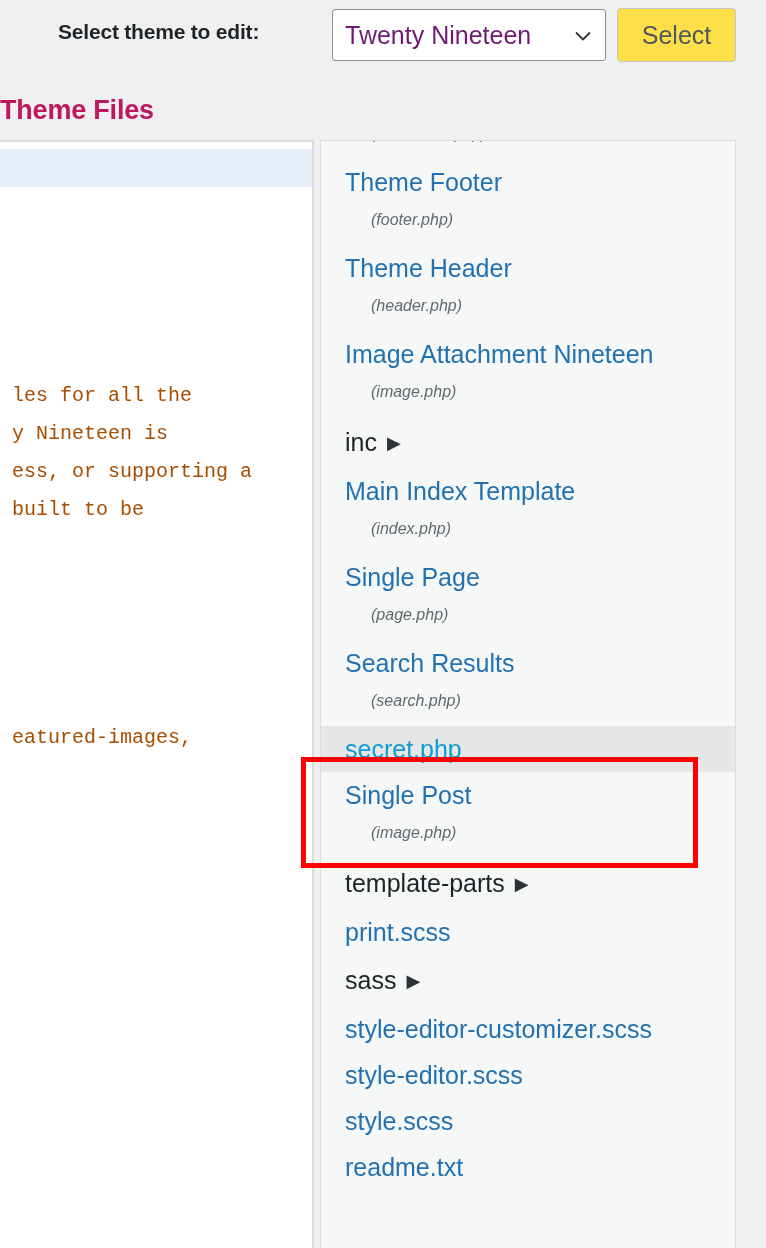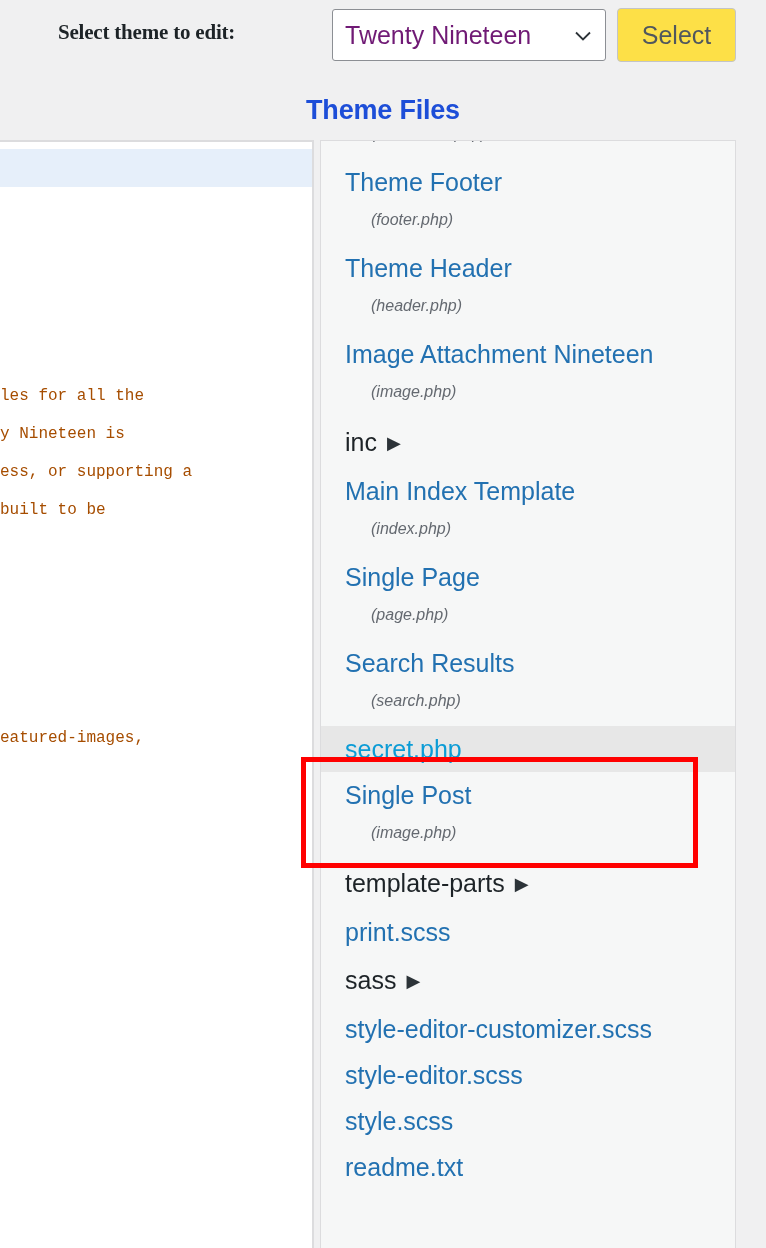--- a/index.html
+++ b/index.html
@@ -25,21 +25,20 @@
   }
   #theme-select-label {
     position: absolute;
     left: 58px;
     top: 20px;
     font-size: 21px;
     font-weight: bold;
     color: #1d2327;
     letter-spacing: -0.2px;
     white-space: nowrap;
-    font-family: Liberation Serif, serif;
   }
   #theme-select-wrap {
     position: absolute;
     left: 332px;
     top: 9px;
     width: 274px;
     height: 52px;
     background: #ffffff;
     border: 1px solid #8c8f94;
     border-radius: 3px;
@@ -80,24 +79,24 @@
     line-height: 52px;
     text-align: center;
   }
 
   
   #theme-files-heading {
     position: absolute;
     left: 0;
     top: 95px;
     width: 766px;
-    text-align: center;
+    text-align: left;
     font-size: 27px;
     font-weight: bold;
-    color: #1d4ed8;
+    color: #be185d;
     letter-spacing: -0.2px;
   }
 
   
   #editor-area {
     position: absolute;
     left: 0;
     top: 140px;
     width: 766px;
     height: 1108px;
@@ -124,24 +123,25 @@
     width: 312px;
     height: 38px;
     background: #e6effa;
   }
   #code-lines {
     position: absolute;
     left: 0;
     top: 7px;
     width: 340px;
     font-family: "Liberation Mono", monospace;
-    font-size: 16px;
+    font-size: 20px;
     line-height: 38px;
     color: #b34b00;
     white-space: pre;
+    padding-left: 12px;
   }
   .code-line {
     height: 38px;
     color: #a64d00;
   }
 
   
   #theme-file-list-panel {
     position: absolute;
     left: 320px;

